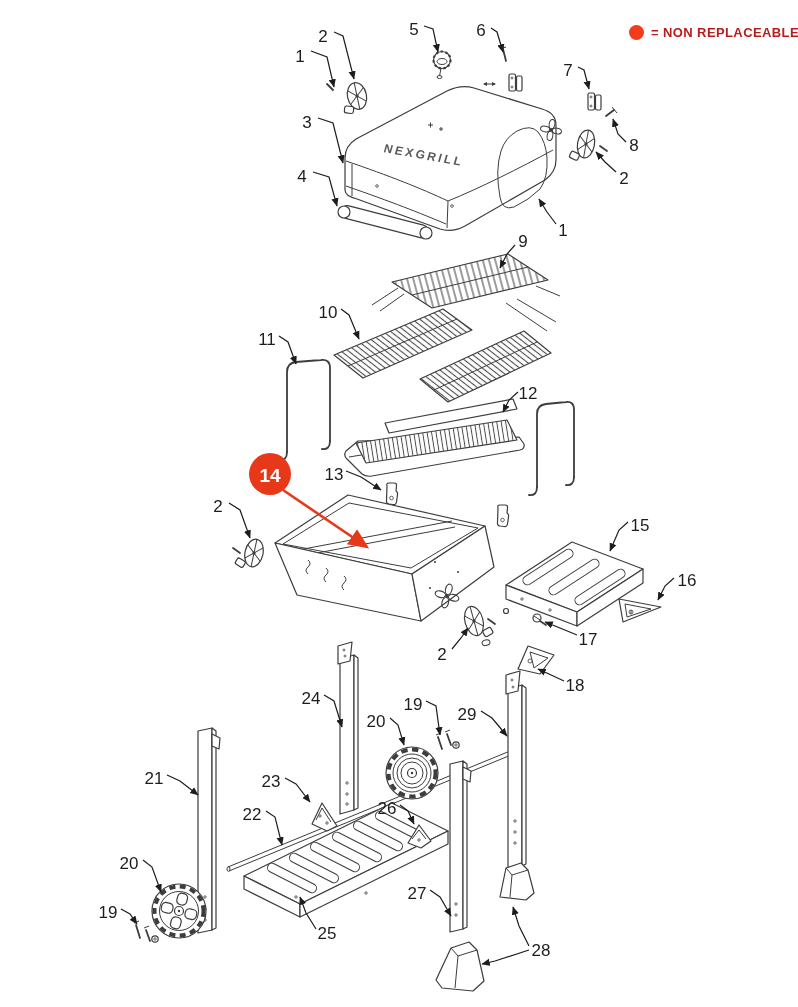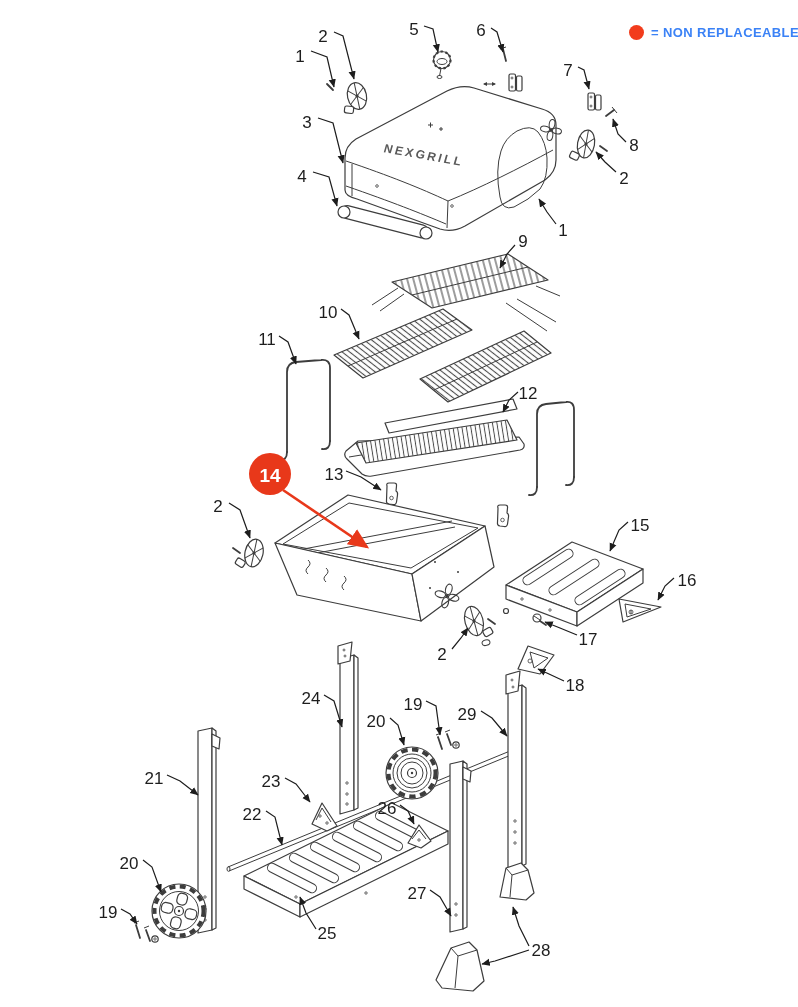--- a/index.html
+++ b/index.html
@@ -22,21 +22,21 @@
   .hl-num{font-family:"Liberation Sans",sans-serif;font-weight:bold;font-size:19px;
           text-anchor:middle;dominant-baseline:central;}
 </style>
 </head>
 <body>
 
 <div class="stage">
 
   <div class="legend">
     <span class="legend-dot" style="background: rgb(242, 60, 28);"></span>
-    <span class="legend-text" style="color: #3b82f6;">= NON REPLACEABLE</span>
+    <span class="legend-text" style="color: #b91c1c;">= NON REPLACEABLE</span>
   </div>
 
   <svg width="798" height="1007" viewBox="0 0 798 1007">
     <defs>
       <marker id="arr" markerWidth="8" markerHeight="8" refX="6.5" refY="3.5" orient="auto">
         <path d="M0,0.5 L7,3.5 L0,6.5 Z" fill="#1d1d1d"></path>
       </marker>
       <marker id="arrRed" markerWidth="9" markerHeight="9" refX="7" refY="4" orient="auto">
         <path d="M0,0.5 L8,4 L0,7.5 Z" fill="#E8381A"></path>
       </marker>

